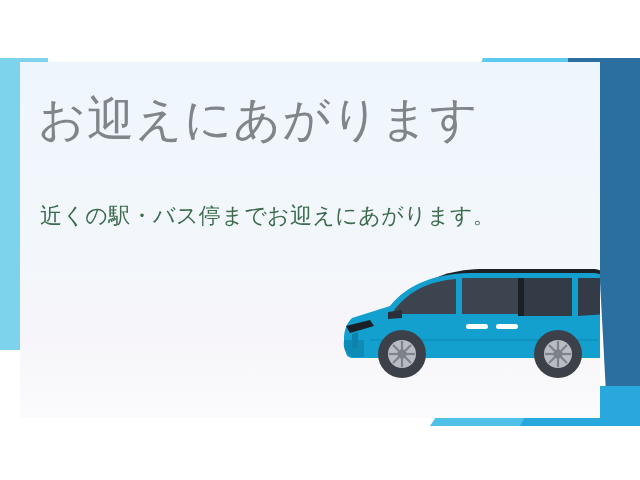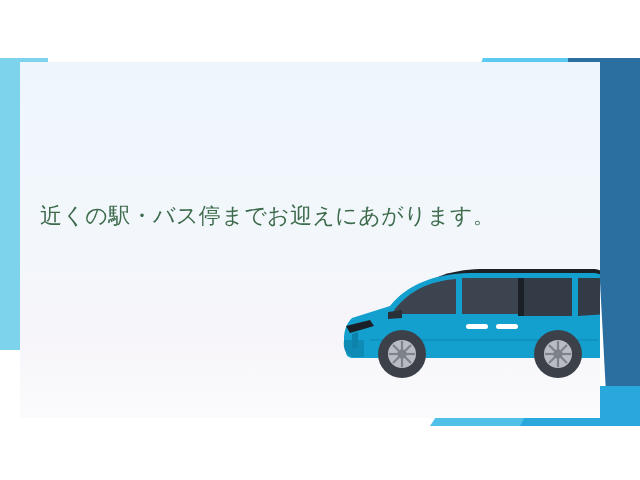--- a/index.html
+++ b/index.html
@@ -130,20 +130,21 @@
   <div class="deco" id="deco-left-band"></div>
   <div class="deco" id="deco-left-band-inner"></div>
   <div class="deco" id="deco-top-right-light"></div>
   <div class="deco" id="deco-top-right-dark"></div>
   <div class="deco" id="deco-right-band"></div>
   <div class="deco" id="deco-bottom-right-light"></div>
   <div class="deco" id="deco-bottom-right-mid"></div>
 
   <div id="card">
 
+    <div id="heading">お迎えにあがります</div>
 
     <div id="body-lines">
       <span class="body-line">近くの駅・バス停までお迎えにあがります。</span>
     </div>
 
     <svg id="car" viewBox="0 0 290 140">
 
       <path d="M78 44 C 95 24, 120 16, 150 15 L262 15 C272 15, 277 20, 277 28 L277 42 Z" fill="#1b1f26"></path>
 
       <path d="M16 98 C 12 84, 14 72, 22 64 L 60 52 C 78 30, 104 20, 140 19 L 262 19

